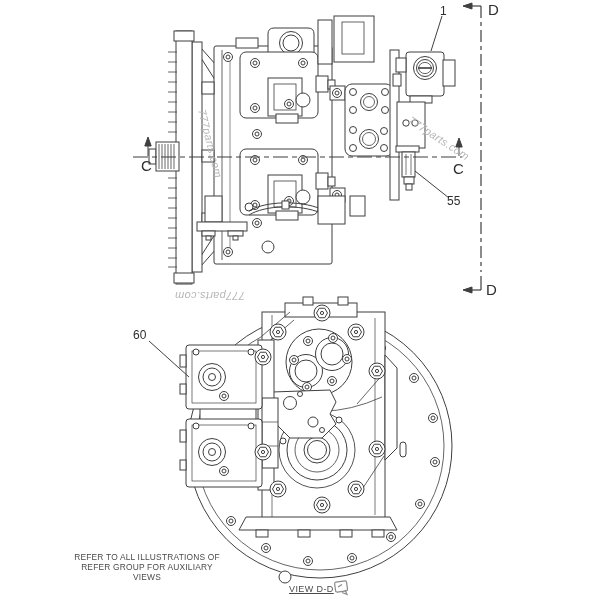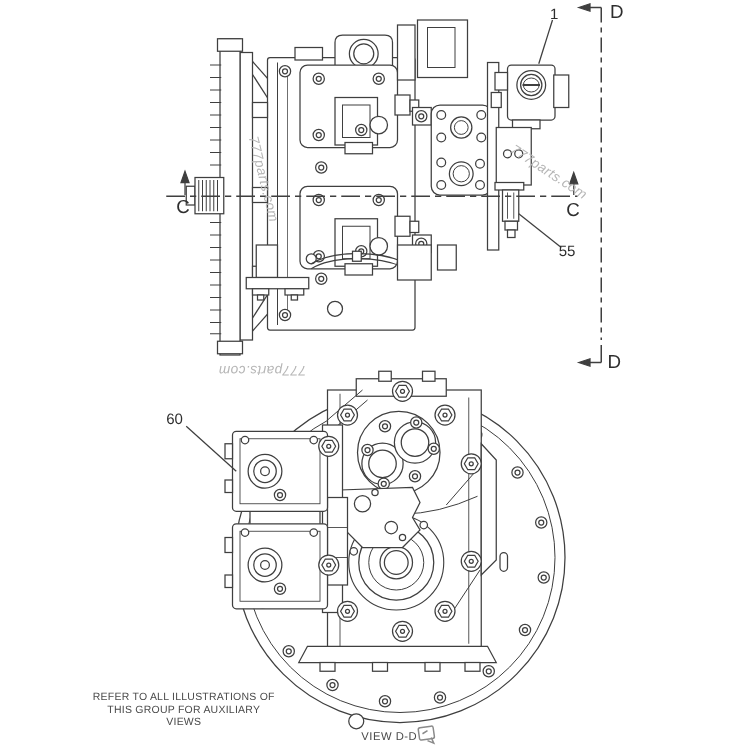--- a/index.html
+++ b/index.html
@@ -5,21 +5,21 @@
   html,body{margin:0;padding:0;background:#fff;}
   .canvas{position:relative;width:600px;height:600px;background:#fff;overflow:hidden;
           font-family:"Liberation Sans",sans-serif;}
   svg.art{position:absolute;left:0;top:0;color:#3f3f3f;}
   .seclabel{position:absolute;font-size:15px;color:#2e2e2e;}
   .callout{position:absolute;font-size:12px;color:#2e2e2e;}
   .wm{position:absolute;width:92px;font-size:11px;font-style:italic;color:#b6b6b6;
       letter-spacing:.3px;white-space:nowrap;}
   .footnote{position:absolute;left:72px;top:553px;width:150px;text-align:center;
             font-size:8.4px;line-height:9.8px;color:#4a4a4a;letter-spacing:.2px;}
-  .viewlabel{position:absolute;left:289px;top:584px;font-size:9px;color:#4a4a4a;letter-spacing:.4px;}
+  .viewlabel{position:absolute;left:289px;top:584px;font-size:9px;color:#4a4a4a;letter-spacing:.4px;text-decoration:underline;}
   .stamp{position:absolute;left:333px;top:580px;color:#8a8a8a;}
 </style>
 </head>
 <body>
 
 <div class="canvas">
 
   <svg class="art" width="600" height="600" viewBox="0 0 600 600" fill="none" stroke="currentColor" stroke-width="1">
     <defs>
       <g id="hexbolt">
@@ -326,21 +326,21 @@
   <div class="callout" style="left:440px;top:4px">1</div>
   <div class="callout" style="left:447px;top:194px">55</div>
   <div class="callout" style="left:133px;top:328px">60</div>
 
   <div class="wm" style="left:167px;top:148px;transform:rotate(76deg)">777parts.com</div>
   <div class="wm" style="left:402px;top:138px;transform:rotate(33deg)">777parts.com</div>
   <div class="wm" style="left:153px;top:290px;transform:rotate(180deg)">777parts.com</div>
 
   <div class="footnote">
     <div>REFER TO ALL ILLUSTRATIONS OF</div>
-    <div>THIS GROUP FOR AUXILIARY VIEWS</div>
+    <div>REFER GROUP FOR AUXILIARY VIEWS</div>
   </div>
   <div class="viewlabel">VIEW D-D</div>
   <span class="stamp">
     <svg width="18" height="17" viewBox="0 0 18 17" fill="none" stroke="currentColor" stroke-width="1.2">
       <rect x="2" y="1.5" width="12" height="10" rx="1.5" transform="rotate(-8 8 6)"></rect>
       <path d="M5 7l4-2.5M9 12.5l5 2-2-4.5"></path>
     </svg>
   </span>
 
 </div>

